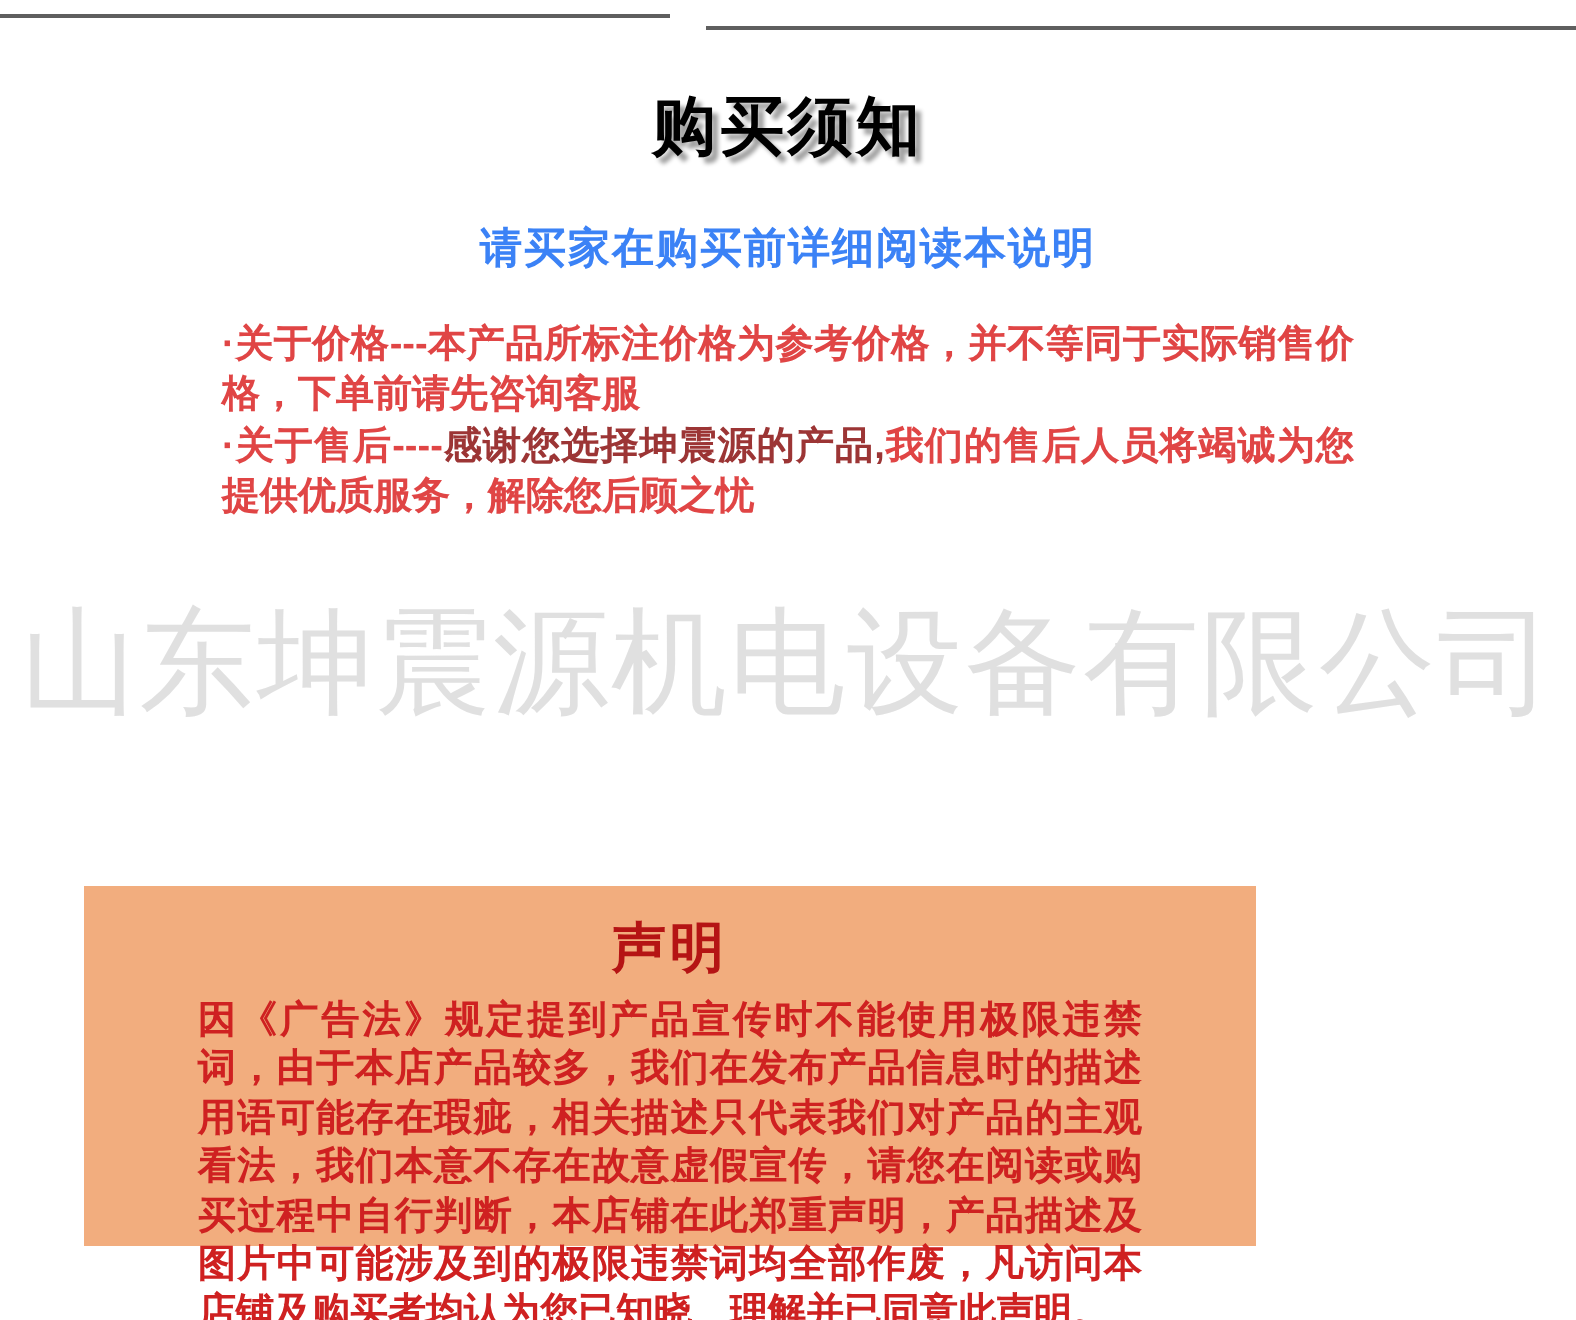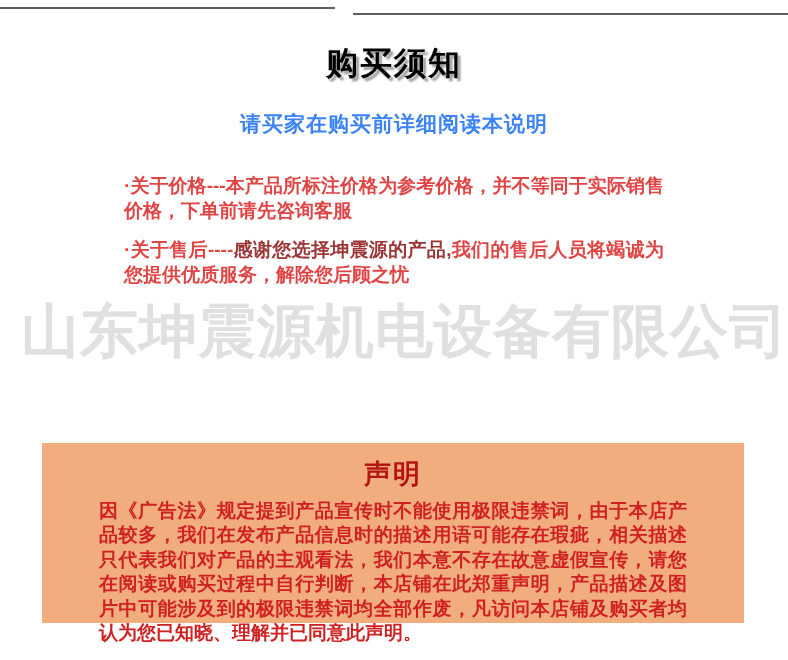--- a/index.html
+++ b/index.html
@@ -27,36 +27,36 @@
     text-align:center;
     font-size:21px;font-weight:700;color:#3b82f6;
     letter-spacing:1px;
   }
 
   .notices{
     position:absolute;top:160px;left:111px;width:566px;
     font-size:19px;font-weight:700;color:#e04545;
     line-height:25.4px;text-align:justify;
   }
-  .notices p{margin:13px;padding:0;}
+  .notices p{margin:0;padding:0;}
   .notices .dark{color:#9c3535;}
 
   .watermark{
     position:absolute;top:293px;left:0;width:100%;
-    text-align:right;white-space:nowrap;
-    font-size:58px;font-weight:700;
+    text-align:center;white-space:nowrap;
+    font-size:58px;font-weight:400;
     color:rgba(198,198,198,0.55);
     letter-spacing:1px;
     pointer-events:none;
     z-index:5;
   }
 
   .statement-box{
     position:absolute;top:443px;left:42px;
-    width:702px;height:180px;
+    width:586px;height:180px;
     background:#f2ad7e;
     z-index:1;
   }
   .statement-title{
     margin:13px 0 0 0;
     text-align:center;
     font-size:27px;font-weight:900;color:#b51414;
     letter-spacing:2px;
   }
   .statement-body{

